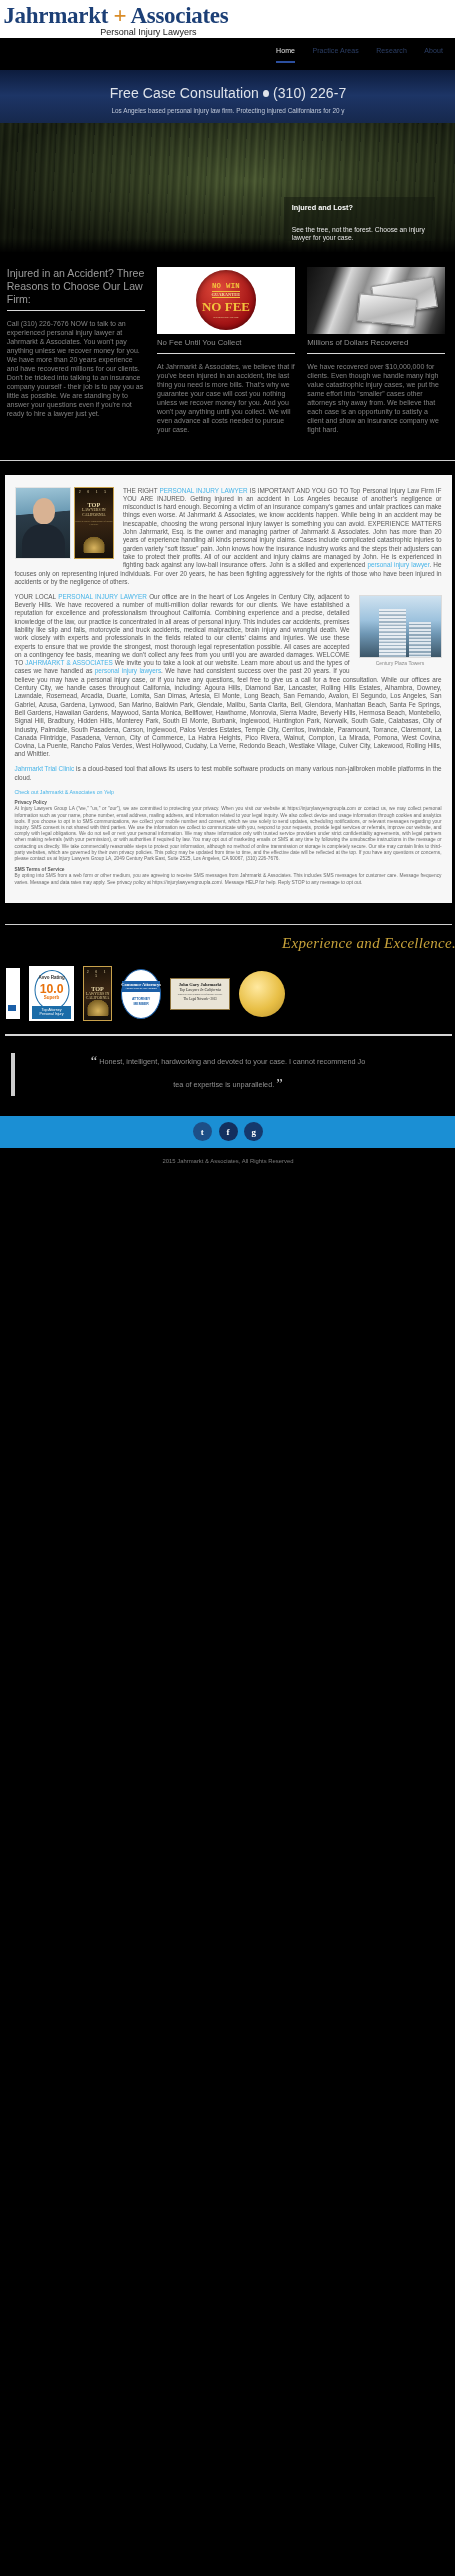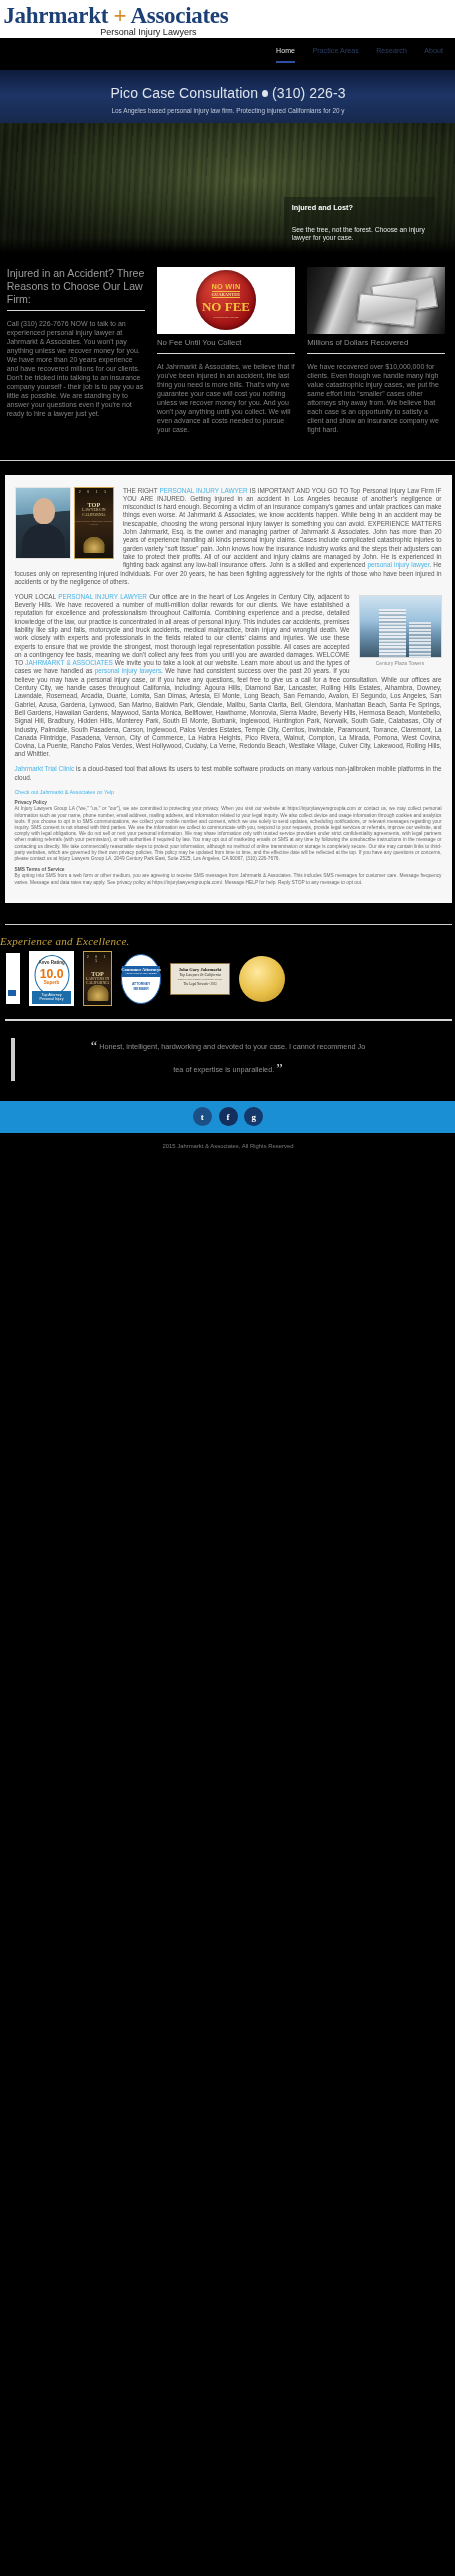--- a/index.html
+++ b/index.html
@@ -159,21 +159,21 @@
   }
   .seal {
     position:absolute; left:50%; top:50%;
     transform: translate(-50%,-50%);
     width: 60px; height: 60px;
     border-radius: 50%;
     background: radial-gradient(circle at 38% 32%, #e04a3a, #9d0f12 70%, #6d0609 100%);
     box-shadow: inset 0 0 6.7px rgba(0,0,0,.55);
     display:flex; flex-direction:column; align-items:center; justify-content:center;
   }
-  .seal-l1 { color:#f3c33d; font-family:Liberation Sans, sans-serif; font-weight:bold; font-size:7.3px; letter-spacing:0.3px;}
+  .seal-l1 { color:#f3c33d; font-family:Liberation Mono, monospace; font-weight:bold; font-size:7.3px; letter-spacing:0.3px;}
   .seal-l2 { color:#f7e3a0; font-family:"Liberation Serif",serif; font-weight:bold; font-size:4.5px; border-top:0.6px solid #f3c33d;border-bottom:0.6px solid #f3c33d; margin:0.6px 0;}
   .seal-l3 { color:#f3c33d; font-family:Liberation Serif, serif; font-weight:bold; font-size:13px;}
   .seal-l4 { color:#e8c08a; font-size:2.2px; margin-top:1.1px;}
 
   .money-img {
     position:absolute; inset:0;
     background:
       linear-gradient(110deg,#0f0f0f 0%,#2b2b2b 18%,#d8d8d8 28%,#8f8f8f 40%,#efefef 52%,#7d7d7d 64%,#cfcfcf 76%,#3a3a3a 90%,#0d0d0d 100%);
   }
   .money-note {
@@ -278,27 +278,27 @@
 
   
   .fine { font-size: 4.8px; line-height: 6.2px; text-align: justify; color:#6a6a6a; margin: 0 0 5px 0; }
   .fine-head { font-size: 4.8px; font-weight:bold; color:#5a5a5a; margin: 0 0 1.1px 0; }
   .checklink { font-size: 5.3px; color:#47b4e8; margin: 3.4px 0 5.6px 0; }
 
   
   .exp-wrap { padding: 21px 0 0 0; }
   .exp-line { height:1.1px; background:#cfcfcf; margin: 0 4.5px 10px 4.5px; }
   .exp-title {
-    text-align:left;
+    text-align:right;
     color:#c7a23a;
     font-family:"Liberation Serif",serif;
-    font-size: 11px;
+    font-size: 15px;
     font-style: italic;
     letter-spacing:0.3px;
-    margin-bottom: 4px;
+    margin-bottom: 14px;
   }
   .badges {
     display:flex;
     align-items:center;
     gap: 9px;
     padding: 0 5.6px 11.2px 5.6px;
     overflow:hidden;
   }
   .badge-avvo {
     width: 45px; height: 55px; background:#fff; position:relative; flex:0 0 auto;
@@ -405,21 +405,21 @@
   <div class="nav-bar">
     <div class="nav-list">
       <div class="nav-item active">Home</div>
       <div class="nav-item">Practice Areas</div>
       <div class="nav-item">Research</div>
       <div class="nav-item">About</div>
     </div>
   </div>
 
   <div class="hero">
-    <div class="hero-title"><span>Pico Case Consultation</span><span class="hero-dot"></span><span>(310) 226-3</span></div>
+    <div class="hero-title"><span>Free Case Consultation</span><span class="hero-dot"></span><span>(310) 226-7</span></div>
     <div class="hero-sub">Los Angeles based personal injury law firm. Protecting injured Californians for 20 y</div>
   </div>
 
   <div class="banner">
     <div class="banner-bamboo"></div>
     <div class="banner-veil"></div>
     <div class="banner-callout">
       <div class="callout-head">Injured and Lost?</div>
       <div class="callout-body">See the tree, not the forest. Choose an injury lawyer for your case.</div>
     </div>

